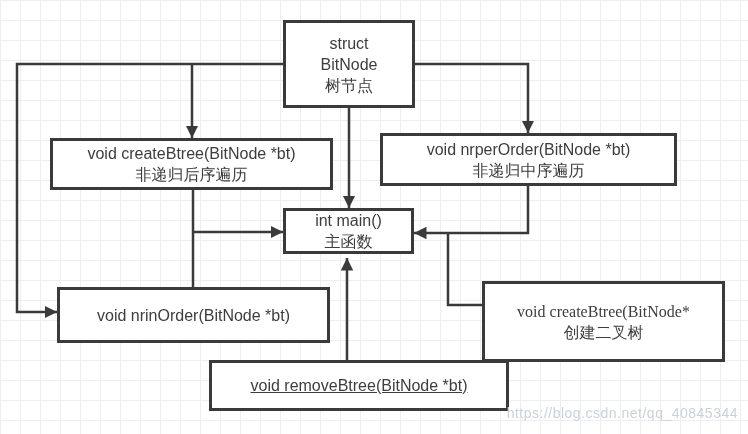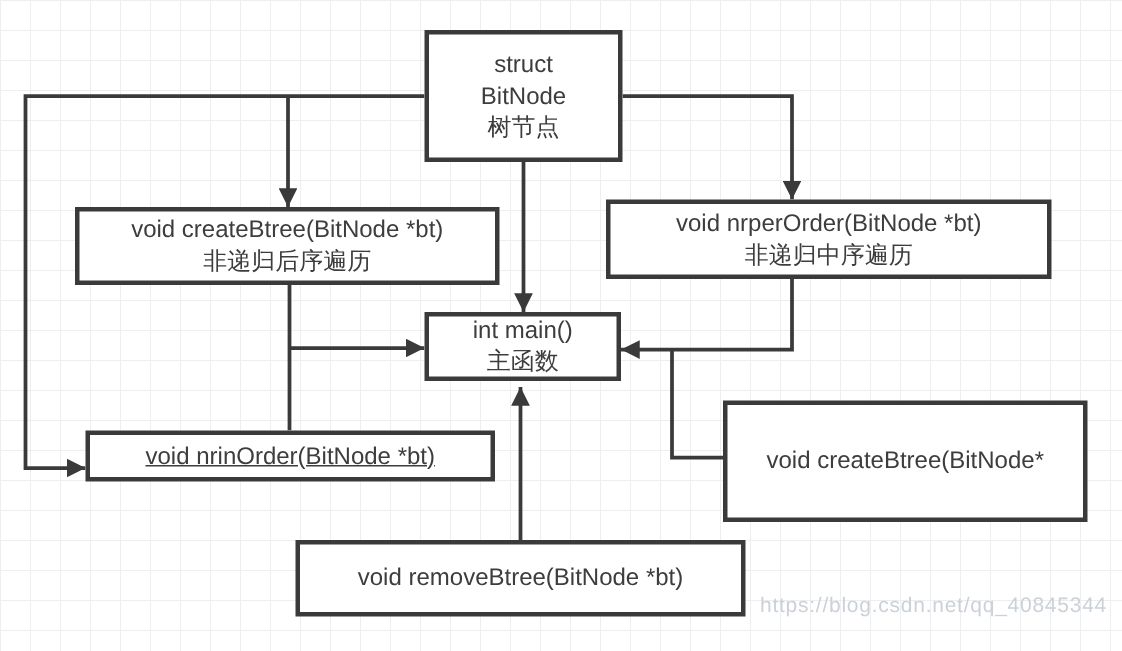--- a/index.html
+++ b/index.html
@@ -30,28 +30,28 @@
     align-items:center;
     justify-content:center;
     text-align:center;
     font-size:16px;
     line-height:21px;
     color:#3d3d3d;
     white-space:nowrap;
   }
   #n-struct {left:283px;top:20px; width:132px;height:88px;}
   #n-nrpast {left:50px; top:138px;width:283px;height:52px;}
-  #n-nrper  {left:380px;top:133px;width:297px;height:53px;margin-left:24px;}
+  #n-nrper  {left:380px;top:133px;width:297px;height:53px;}
   #n-main   {left:283px;top:208px;width:131px;height:46px;}
-  #n-nrin   {left:57px; top:287px;width:273px;height:34px;text-decoration:underline;}
-  #n-create {left:482px;top:267px;width:243px;height:81px;}
-  #n-remove {left:197px;top:360px;width:300px;height:51px;}
+  #n-nrin   {left:57px; top:287px;width:273px;height:56px;}
+  #n-create {left:482px;top:281px;width:243px;height:81px;font-family:Liberation Serif, serif;}
+  #n-remove {left:209px;top:360px;width:300px;height:51px;text-decoration:underline;}
   #watermark{
     position:absolute;
-    right:10px;bottom:23px;
+    right:10px;bottom:13px;
     font-size:14px;
     letter-spacing:0.5px;
     color:#ccd1d8;
     pointer-events:none;
   }
 </style>
 </head>
 <body>
 
 <div id="canvas">
@@ -95,20 +95,21 @@
     <div>int main()</div>
     <div>主函数</div>
   </div>
 
   <div class="node" id="n-nrin">
     <div>void nrinOrder(BitNode *bt)</div>
   </div>
 
   <div class="node" id="n-create">
     <div>void createBtree(BitNode*</div>
+    <div>创建二叉树</div>
   </div>
 
   <div class="node" id="n-remove">
     <div>void removeBtree(BitNode *bt)</div>
   </div>
 
   <div id="watermark">https://blog.csdn.net/qq_40845344</div>
 
 </div>
 

